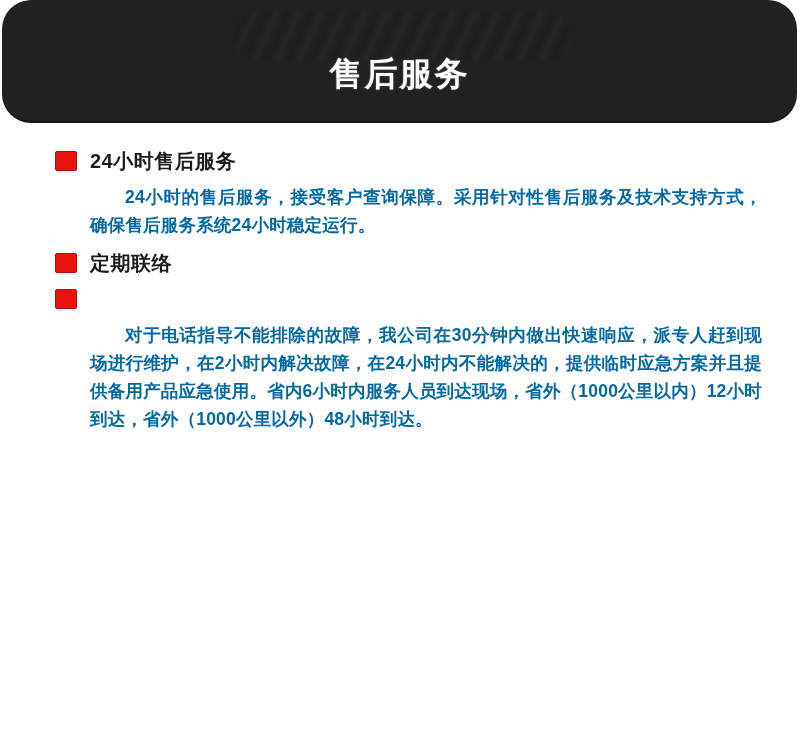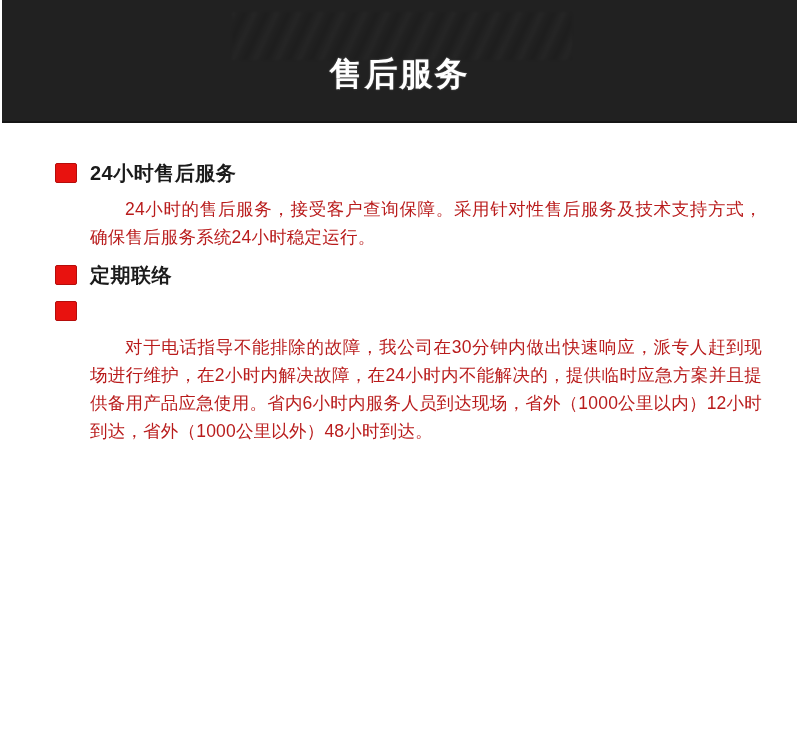--- a/index.html
+++ b/index.html
@@ -1,15 +1,15 @@
 <!DOCTYPE html>
 <html lang="zh"><head>
 <meta charset="utf-8">
 <style>
-  * { margin: 0; padding: 0; box-sizing: border-box; }
+  * { margin: 0; padding: 0; box-sizing: border-box; border-radius: 29px; }
 
   html, body {
     background: #ffffff;
   }
 
   .page {
     position: relative;
     width: 800px;
     height: 741px;
     margin: 0 auto;
@@ -55,21 +55,20 @@
     color: #ffffff;
     font-size: 33px;
     font-weight: bold;
     letter-spacing: 2px;
     text-shadow: 0 0 2px rgba(255,255,255,0.35);
   }
 
   
   .content {
     padding: 26px 38px 0 55px;
-    margin-top: 12px;
   }
 
   .section {
     margin-bottom: 12px;
   }
 
   .section-header {
     display: flex;
     align-items: center;
     height: 24px;
@@ -94,25 +93,26 @@
     white-space: nowrap;
   }
 
   .section-body {
     margin-left: 35px;
   }
 
   .section-body p {
     font-size: 17.5px;
     line-height: 28px;
-    color: #b91c1c;
+    color: #0369a1;
     text-align: justify;
     text-indent: 2em;
     letter-spacing: 0.2px;
     margin-bottom: 6px;
+    font-weight: bold;
   }
 </style>
 </head>
 <body>
 
 <div class="page">
 
   <div class="banner">
     <div class="banner-watermark"></div>
     <div class="banner-title">售后服务</div>

